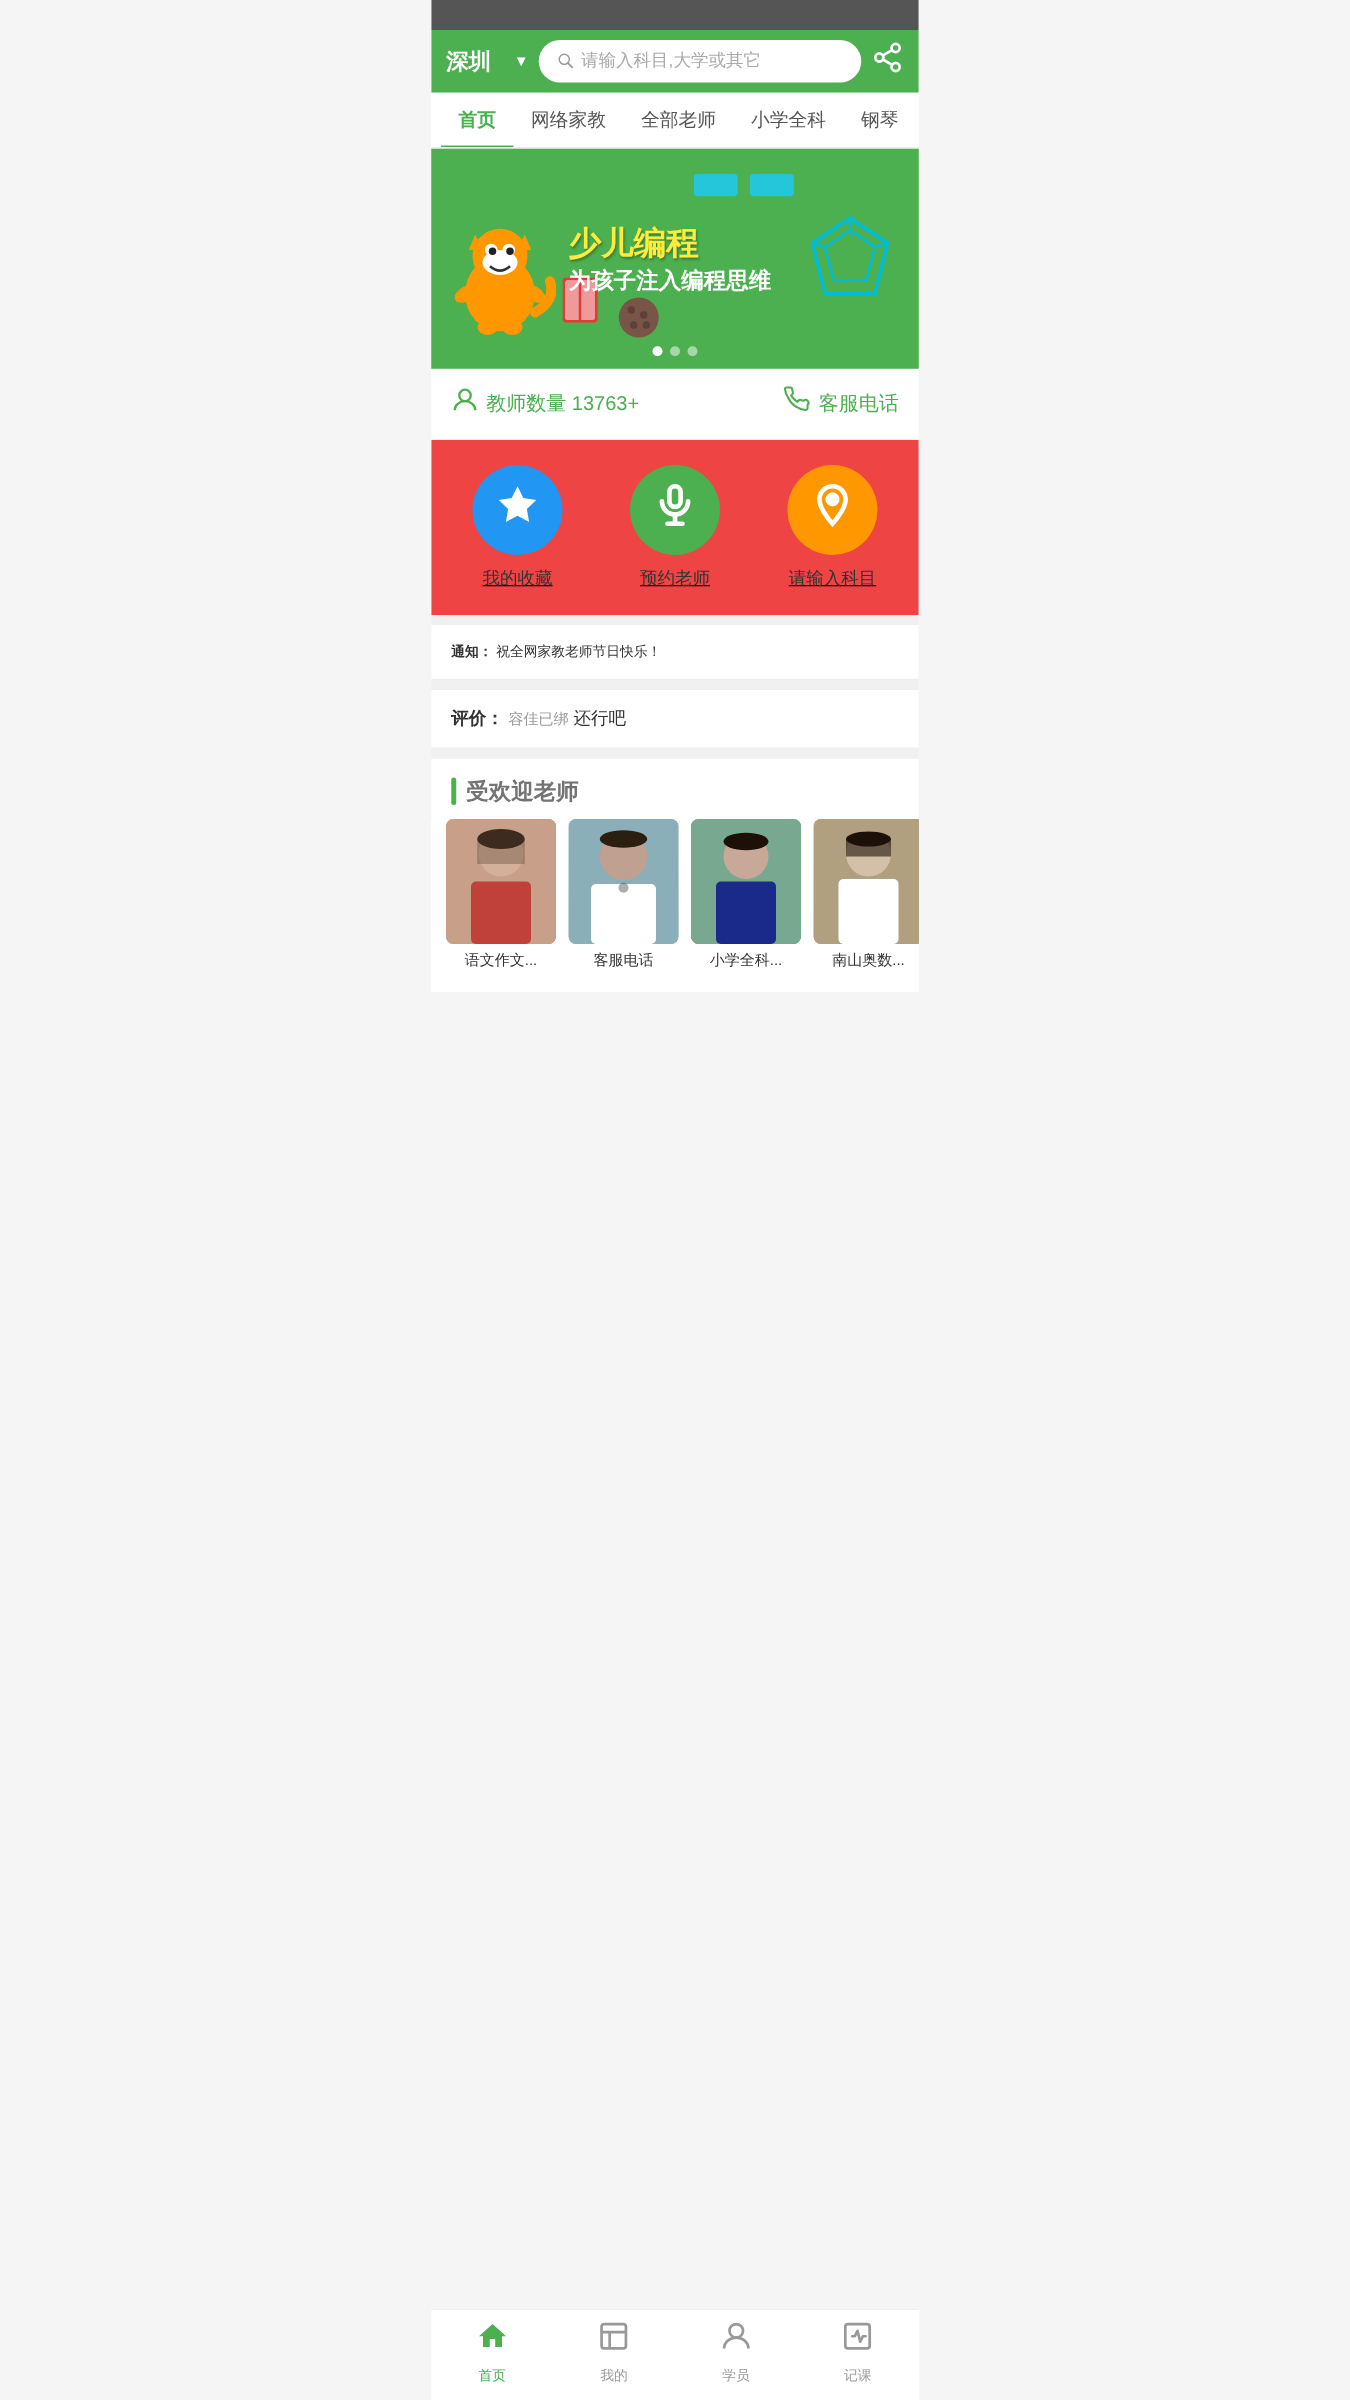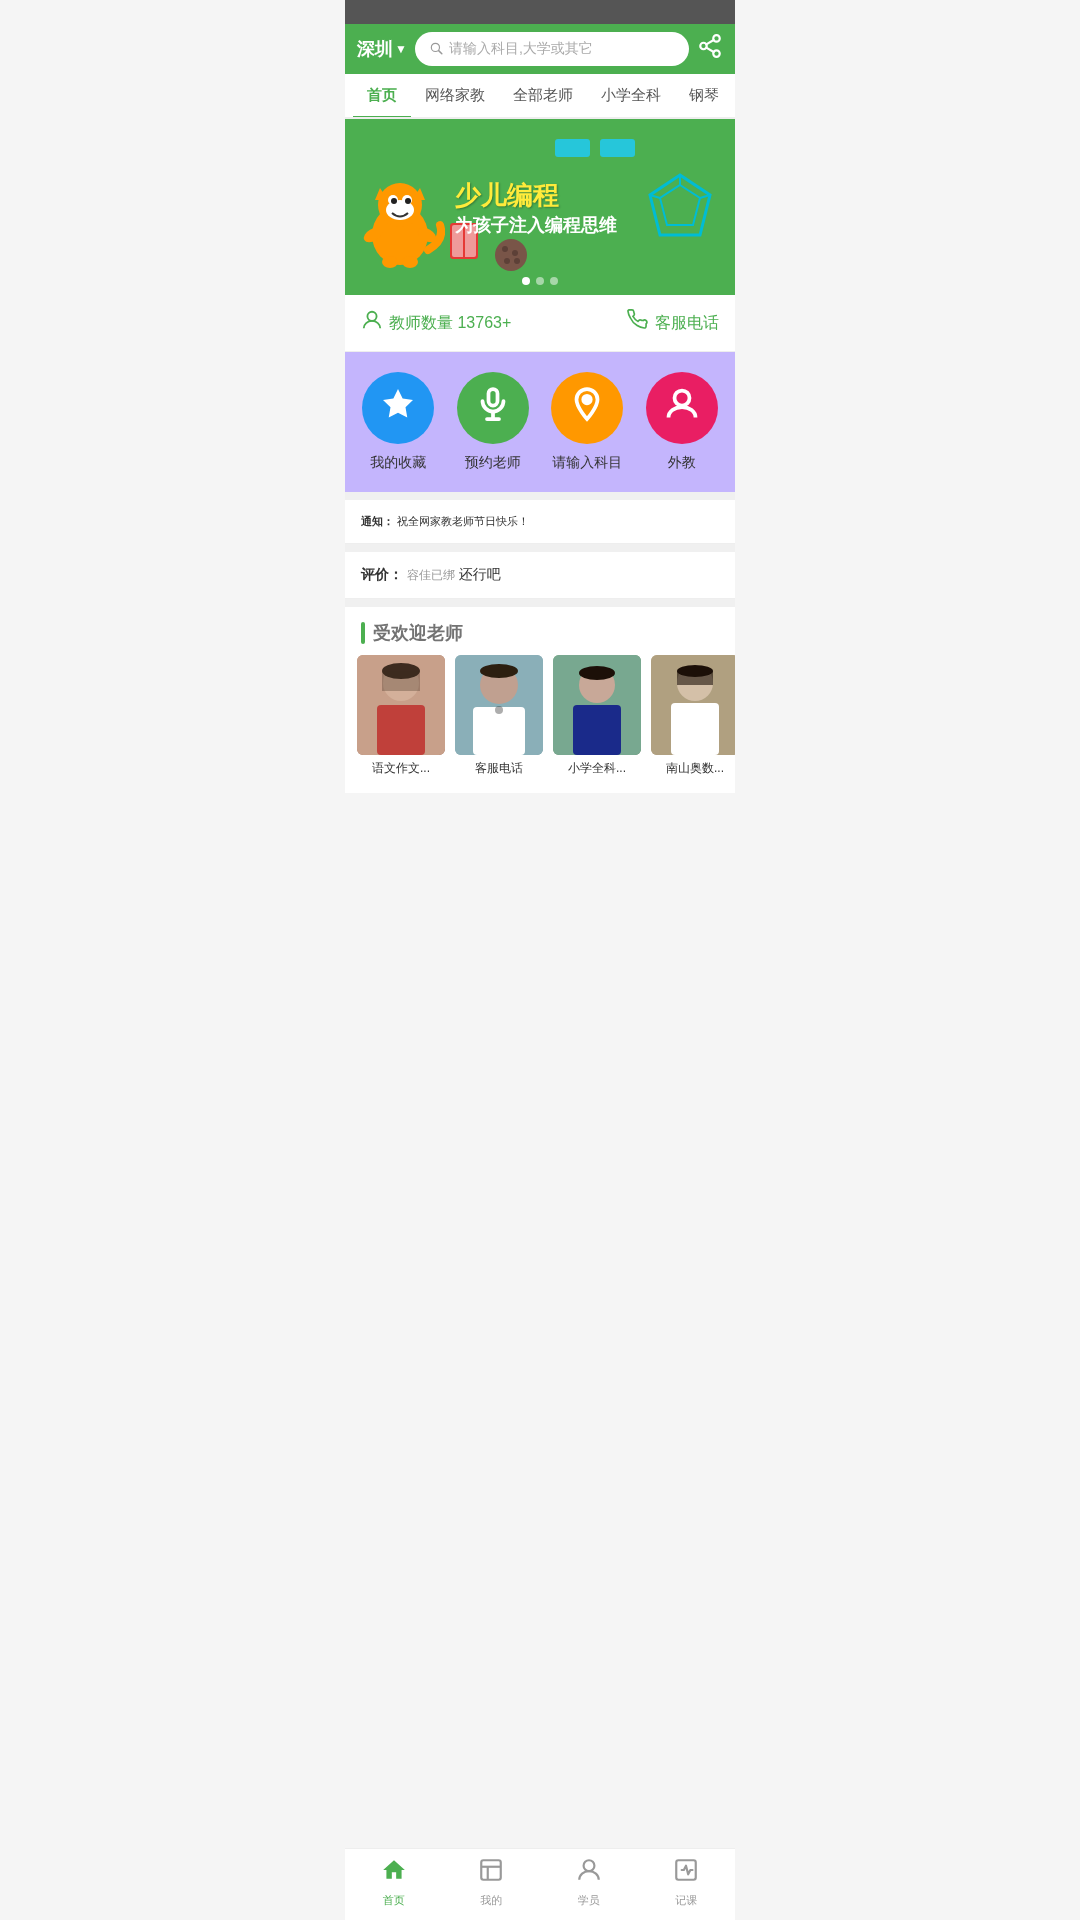--- a/index.html
+++ b/index.html
@@ -25,21 +25,21 @@
       align-items: center;
       padding: 8px 12px;
       gap: 8px;
     }
     .header-city {
       color: white;
       font-size: 18px;
       font-weight: bold;
       display: flex;
       align-items: center;
-      gap: 2px;
+      gap: 18px;
       white-space: nowrap;
     }
     .header-city .chevron {
       font-size: 12px;
     }
     .search-bar {
       flex: 1;
       background: white;
       border-radius: 22px;
       display: flex;
@@ -174,24 +174,25 @@
       gap: 6px;
       color: #4caf50;
       font-size: 16px;
     }
     .stat-icon {
       font-size: 22px;
     }
 
     
     .quick-actions {
-      background: #c4b5fd;
+      background: #ef4444;
       display: flex;
       padding: 20px 8px;
       gap: 4px;
+      text-decoration: underline;
     }
     .quick-action {
       flex: 1;
       display: flex;
       flex-direction: column;
       align-items: center;
       gap: 10px;
       cursor: pointer;
     }
     .qa-circle {
@@ -522,31 +523,20 @@
     <div class="qa-circle orange">
       <span class="qa-icon">
         <svg width="36" height="36" viewBox="0 0 24 24" fill="none" stroke="white" stroke-width="2.5">
           <path d="M12 2C8.13 2 5 5.13 5 9c0 5.25 7 13 7 13s7-7.75 7-13c0-3.87-3.13-7-7-7z"></path>
           <circle cx="12" cy="9" r="2.5" fill="white"></circle>
         </svg>
       </span>
     </div>
     <span class="qa-label">请输入科目</span>
   </div>
-  <div class="quick-action">
-    <div class="qa-circle pink">
-      <span class="qa-icon">
-        <svg width="36" height="36" viewBox="0 0 24 24" fill="none" stroke="white" stroke-width="2.5">
-          <circle cx="12" cy="8" r="5"></circle>
-          <path d="M3 21c0-4 4-7 9-7s9 3 9 7" stroke="white" stroke-width="2.5" fill="none"></path>
-        </svg>
-      </span>
-    </div>
-    <span class="qa-label">外教</span>
-  </div>
 </div>
 
 <div class="notice-section"></div>
 
 <div class="notice-bar">
   <span class="notice-label">通知：</span>
   <span>祝全网家教老师节日快乐！</span>
 </div>
 
 <div class="review-section"></div>

